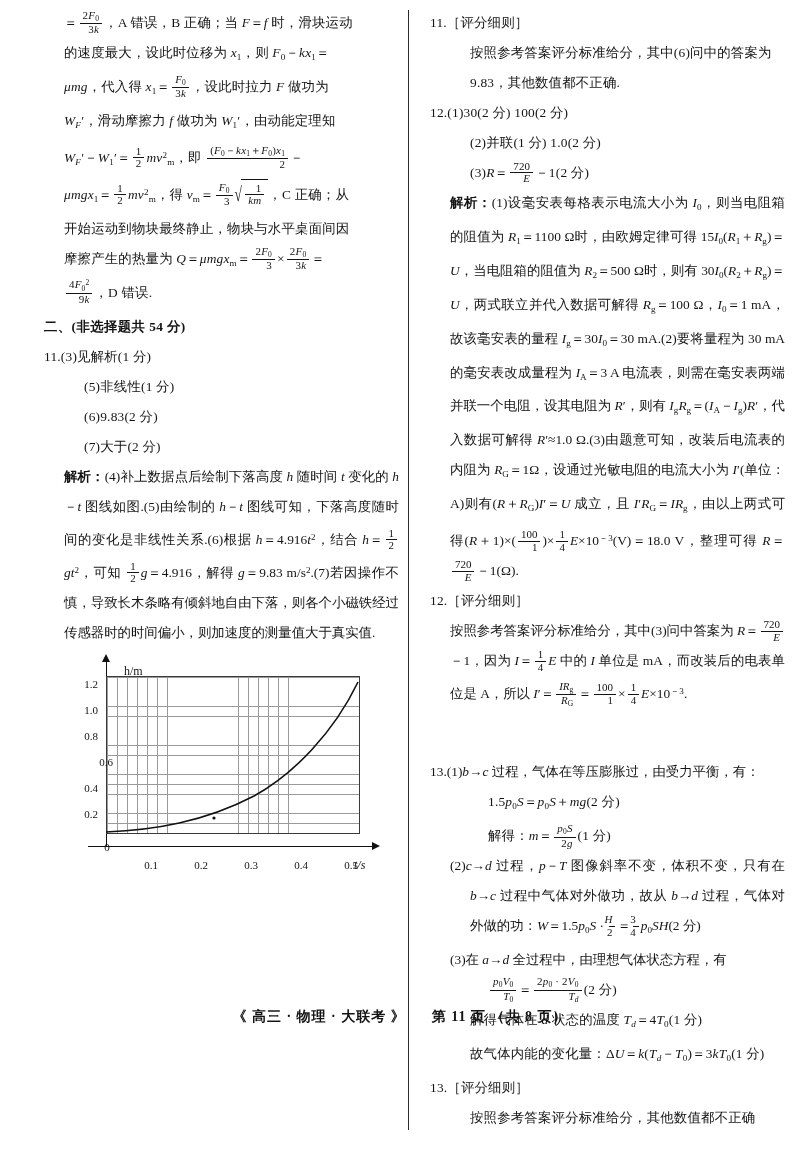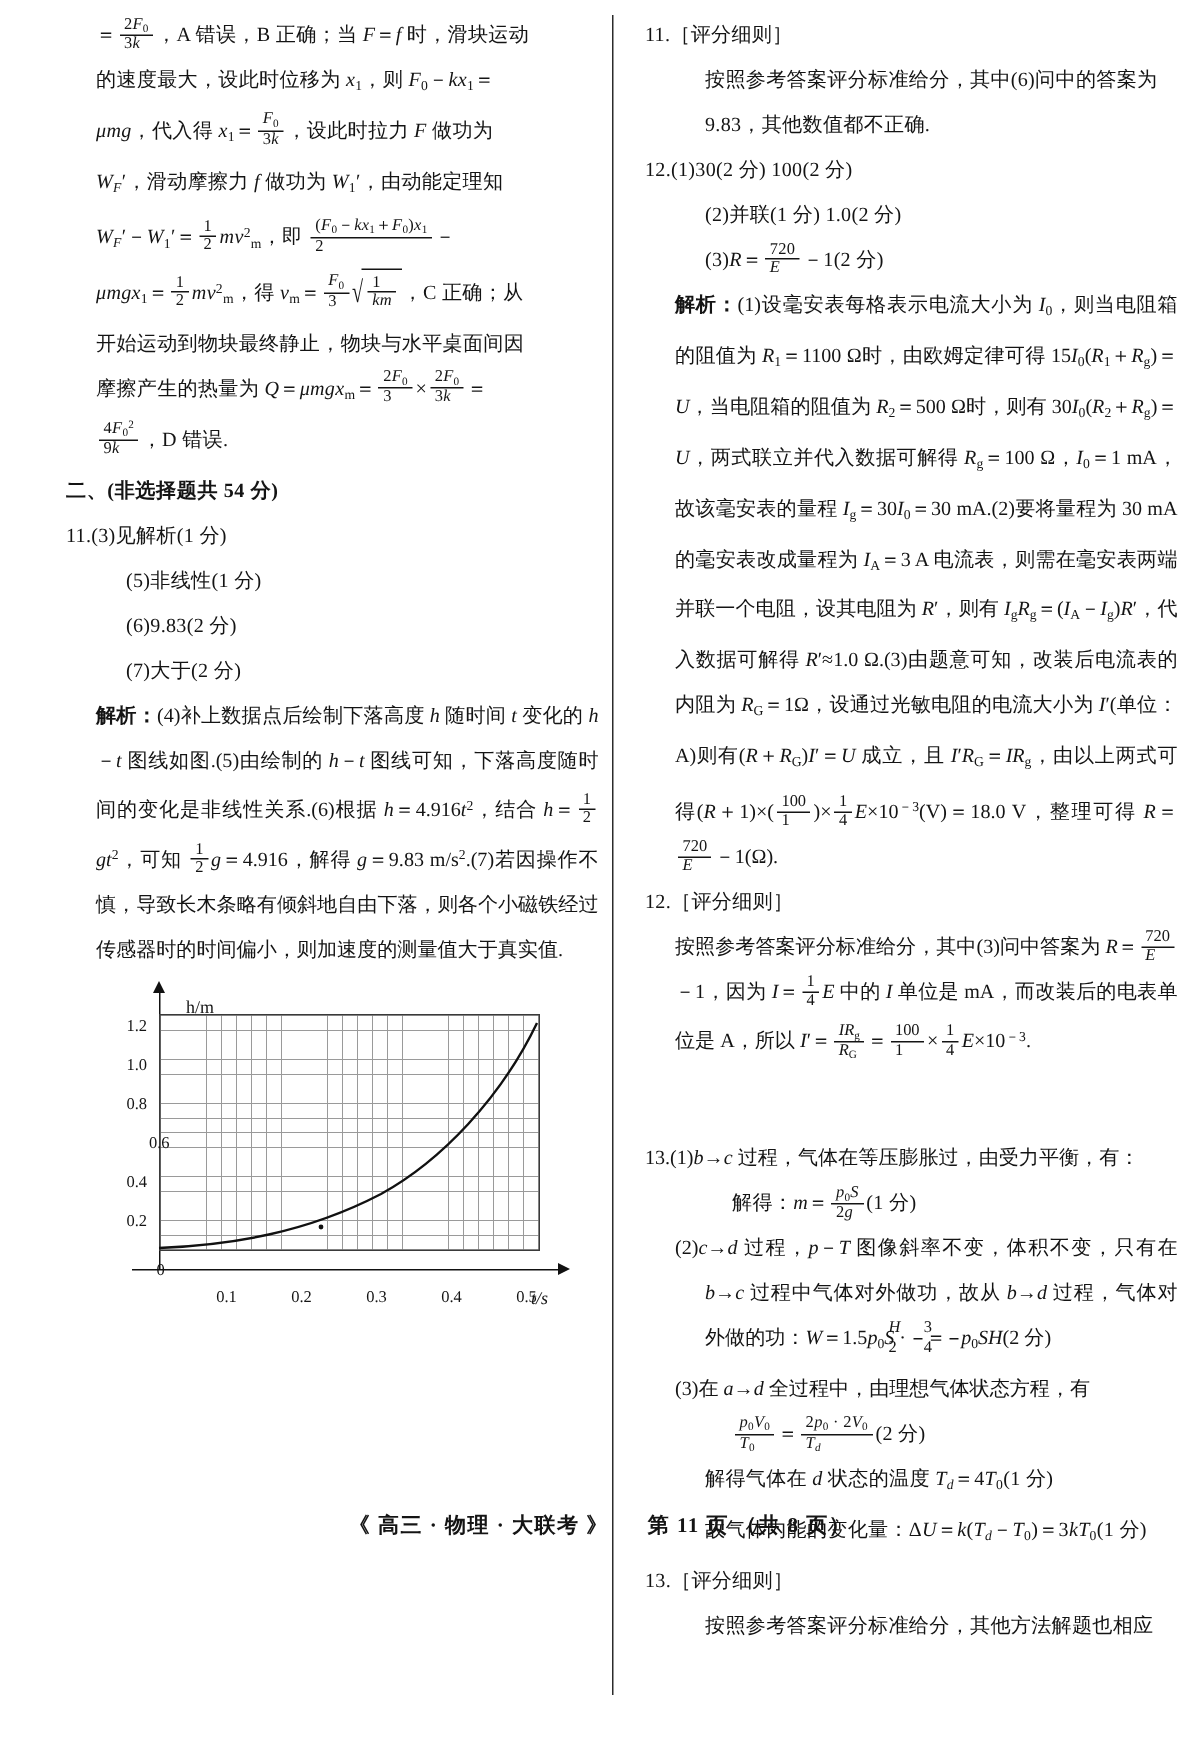--- a/index.html
+++ b/index.html
@@ -46,21 +46,21 @@
   .wrapblk{
     display:block;
     line-height:30px;
     text-align:justify;
     text-justify:inter-ideograph;
   }
   
   .frac{
     display:inline-block;
     vertical-align:middle;
-    text-align:left;
+    text-align:right;
     line-height:1.05;
     font-size:0.82em;
     margin:0 2px;
     position:relative;
     top:-1px;
   }
   .frac .num{display:block;padding:0 3px;}
   .frac .den{display:block;border-top:1px solid #141414;padding:0 3px;}
   .it{font-style:italic;font-family:"Liberation Serif",serif;}
   sub{font-size:0.68em;vertical-align:-0.32em;}
@@ -238,29 +238,30 @@
     <span class="wrapblk" style="padding-left:20px;">
       <span class="bold">解析：</span><span>(1)设毫安表每格表示电流大小为 <span class="it">I</span><sub>0</sub>，则当电阻箱的阻值为 <span class="it">R</span><sub>1</sub>＝1100 Ω时，由欧姆定律可得 15<span class="it">I</span><sub>0</sub>(<span class="it">R</span><sub>1</sub>＋<span class="it">R</span><sub>g</sub>)＝<span class="it">U</span>，当电阻箱的阻值为 <span class="it">R</span><sub>2</sub>＝500 Ω时，则有 30<span class="it">I</span><sub>0</sub>(<span class="it">R</span><sub>2</sub>＋<span class="it">R</span><sub>g</sub>)＝<span class="it">U</span>，两式联立并代入数据可解得 <span class="it">R</span><sub>g</sub>＝100 Ω，<span class="it">I</span><sub>0</sub>＝1 mA，故该毫安表的量程 <span class="it">I</span><sub>g</sub>＝30<span class="it">I</span><sub>0</sub>＝30 mA.(2)要将量程为 30 mA 的毫安表改成量程为 <span class="it">I</span><sub>A</sub>＝3 A 电流表，则需在毫安表两端并联一个电阻，设其电阻为 <span class="it">R</span>′，则有 <span class="it">I</span><sub>g</sub><span class="it">R</span><sub>g</sub>＝(<span class="it">I</span><sub>A</sub>－<span class="it">I</span><sub>g</sub>)<span class="it">R</span>′，代入数据可解得 <span class="it">R</span>′≈1.0 Ω.(3)由题意可知，改装后电流表的内阻为 <span class="it">R</span><sub>G</sub>＝1Ω，设通过光敏电阻的电流大小为 <span class="it">I</span>′(单位：A)则有(<span class="it">R</span>＋<span class="it">R</span><sub>G</sub>)<span class="it">I</span>′＝<span class="it">U</span> 成立，且 <span class="it">I</span>′<span class="it">R</span><sub>G</sub>＝<span class="it">IR</span><sub>g</sub>，由以上两式可得(<span class="it">R</span>＋1)×(<span class="frac"><span class="num">100</span><span class="den">1</span></span>)×<span class="frac"><span class="num">1</span><span class="den">4</span></span><span class="it">E</span>×10<sup>－3</sup>(V)＝18.0 V，整理可得 <span class="it">R</span>＝<span class="frac"><span class="num">720</span><span class="den"><span class="it">E</span></span></span>－1(Ω).</span>
     </span>
 
     <span class="ln"><span>12.</span><span>［评分细则］</span></span>
     <span class="wrapblk" style="padding-left:20px;">
       按照参考答案评分标准给分，其中(3)问中答案为 <span class="it">R</span>＝<span class="frac"><span class="num">720</span><span class="den"><span class="it">E</span></span></span>－1，因为 <span class="it">I</span>＝<span class="frac"><span class="num">1</span><span class="den">4</span></span><span class="it">E</span> 中的 <span class="it">I</span> 单位是 mA，而改装后的电表单位是 A，所以 <span class="it">I</span>′＝<span class="frac"><span class="num"><span class="it">IR</span><sub>g</sub></span><span class="den"><span class="it">R</span><sub>G</sub></span></span>＝<span class="frac"><span class="num">100</span><span class="den">1</span></span>×<span class="frac"><span class="num">1</span><span class="den">4</span></span><span class="it">E</span>×10<sup>－3</sup>.
     </span>
 
     <span class="wrapblk hang">13.(1)<span class="it">b</span>→<span class="it">c</span> 过程，气体在等压膨胀过，由受力平衡，有：</span>
+    <span class="ln indent3">1.5<span class="it">p</span><sub>0</sub><span class="it">S</span>＝<span class="it">p</span><sub>0</sub><span class="it">S</span>＋<span class="it">mg</span>(2 分)</span>
     <span class="ln indent3">解得：<span class="it">m</span>＝<span class="frac"><span class="num"><span class="it">p</span><sub>0</sub><span class="it">S</span></span><span class="den">2<span class="it">g</span></span></span>(1 分)</span>
     <span class="wrapblk" style="padding-left:40px;text-indent:-20px;">(2)<span class="it">c</span>→<span class="it">d</span> 过程，<span class="it">p</span>－<span class="it">T</span> 图像斜率不变，体积不变，只有在 <span class="it">b</span>→<span class="it">c</span> 过程中气体对外做功，故从 <span class="it">b</span>→<span class="it">d</span> 过程，气体对外做的功：<span class="it">W</span>＝1.5<span class="it">p</span><sub>0</sub><span class="it">S</span> · <span class="frac"><span class="num"><span class="it">H</span></span><span class="den">2</span></span>＝<span class="frac"><span class="num">3</span><span class="den">4</span></span><span class="it">p</span><sub>0</sub><span class="it">SH</span>(2 分)</span>
     <span class="wrapblk" style="padding-left:40px;text-indent:-20px;">(3)在 <span class="it">a</span>→<span class="it">d</span> 全过程中，由理想气体状态方程，有</span>
     <span class="ln indent3"><span class="frac"><span class="num"><span class="it">p</span><sub>0</sub><span class="it">V</span><sub>0</sub></span><span class="den"><span class="it">T</span><sub>0</sub></span></span>＝<span class="frac"><span class="num">2<span class="it">p</span><sub>0</sub> · 2<span class="it">V</span><sub>0</sub></span><span class="den"><span class="it">T</span><sub><span class="it">d</span></sub></span></span>(2 分)</span>
     <span class="ln indent2">解得气体在 <span class="it">d</span> 状态的温度 <span class="it">T</span><sub><span class="it">d</span></sub>＝4<span class="it">T</span><sub>0</sub>(1 分)</span>
     <span class="ln indent2">故气体内能的变化量：Δ<span class="it">U</span>＝<span class="it">k</span>(<span class="it">T</span><sub><span class="it">d</span></sub>－<span class="it">T</span><sub>0</sub>)＝3<span class="it">kT</span><sub>0</sub>(1 分)</span>
 
     <span class="ln"><span>13.</span><span>［评分细则］</span></span>
-    <span class="ln indent2">按照参考答案评分标准给分，其他方法解题也相应</span>
+    <span class="ln indent2">按照参考答案评分标准给分，其他数值都不正确</span>
 
   </div>
 
   <div class="footer">
     <span class="ttl">《 高三 · 物理 · 大联考 》</span><span>第 11 页 （共 8 页）</span>
   </div>
 
 </div>
 
 </body></html>

